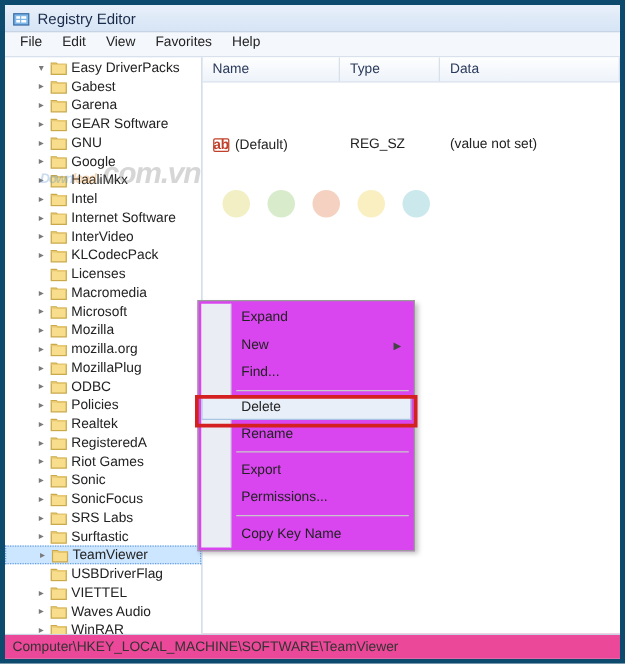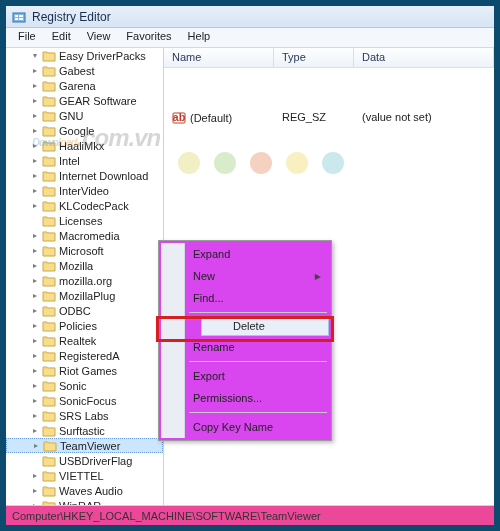--- a/index.html
+++ b/index.html
@@ -1,17 +1,17 @@
 <!DOCTYPE html>
 <html><head>
 <meta charset="utf-8">
 <style>
   * { box-sizing: border-box; margin: 0; padding: 0; font-family: "Segoe UI", Tahoma, sans-serif; font-size: 11px; }
   body { width: 500px; height: 531px; background: #fff; overflow: hidden; position: relative; }
-  .window { width: 100%; height: 100%; display: flex; flex-direction: column; border: 6px solid #0c4a6e; }
+  .window { width: 100%; height: 100%; display: flex; flex-direction: column; border: 4px solid #0c4a6e; }
   .titlebar { height: 22px; background: linear-gradient(#e8f0fa,#d6e4f5); border-bottom: 1px solid #b8c8dc; display: flex; align-items: center; padding: 0 6px; }
   .titlebar-icon { width: 14px; height: 14px; margin-right: 6px; display: inline-flex; align-items: center; justify-content: center; }
   .titlebar-text { color: #1a2b4a; font-size: 12px; }
   .menubar { height: 20px; background: #f4f7fc; border-bottom: 1px solid #d0dae8; display: flex; padding: 0 4px; }
   .menubar span { padding: 2px 8px; color: #222; }
   .columns { flex: 1; display: flex; min-height: 0; }
   .tree-pane { width: 158px; border-right: 1px solid #c8d4e4; overflow: hidden; background: #fff; position: relative; }
   .tree-scroll { position: absolute; inset: 0; overflow-y: auto; overflow-x: hidden; }
   .tree-scroll::-webkit-scrollbar { width: 16px; height: 16px; }
   .tree-scroll::-webkit-scrollbar-track { background: #f0f0f0; border-left: 1px solid #d8d8d8; }
@@ -31,21 +31,21 @@
   .col-data { flex: 1; }
   .list-row { display: flex; padding: 2px 0; }
   .list-row .cell { padding: 1px 8px; color: #222; margin-top: 40px; }
   .value-icon { width: 14px; height: 14px; margin-right: 4px; display: inline-flex; align-items: center; justify-content: center; }
   .statusbar { height: 20px; border-top: 1px solid #c8d4e4; background: #ec4899; display: flex; align-items: center; padding: 0 6px; color: #333; font-size: 11px; }
   .context-menu { position: absolute; left: 158px; top: 240px; width: 174px; background: #d946ef; border: 1px solid #9a9a9a; box-shadow: 2px 2px 4px rgba(0,0,0,0.25); padding: 2px; z-index: 20; }
   .ctx-gutter { position:absolute; left:2px; top:2px; bottom:2px; width:24px; background:#eaedf3; border-right:1px solid #d4d8e2; }
   .ctx-item { position:relative; height: 22px; display: flex; align-items: center; padding-left: 32px; color: #222; }
   .ctx-item.has-sub::after { content: "▶"; position: absolute; right: 8px; font-size: 8px; color: #444; }
   .ctx-sep { height: 1px; margin: 3px 2px 3px 28px; background: #c8c8c8; }
-  .ctx-item.highlight { background: #e8eff8; border: 1px solid #aac4e4; padding-left: 31px; height:20px;margin-left:40px; }
+  .ctx-item.highlight { background: #e8eff8; border: 1px solid #aac4e4; padding-left: 31px; height:20px; }
   .red-box { position: absolute; border: 3px solid #d42020; pointer-events: none; z-index: 30; }
   .watermark { position: absolute; left: 32px; top: 122px; font-size: 26px; font-weight: bold; font-style: italic; color: rgba(60,130,210,0.28); z-index: 5; pointer-events: none; letter-spacing: -1px; }
   .watermark .vn { color: rgba(120,120,120,0.3); font-size: 24px; }
   .dots { position: absolute; left: 178px; top: 152px; display: flex; gap: 14px; z-index: 4; pointer-events:none; }
   .dot { width: 22px; height: 22px; border-radius: 50%; opacity: 0.35; }
 </style>
 </head>
 <body>
 
 <div class="window">
@@ -156,21 +156,21 @@
             <span class="tree-label">Intel</span>
           </div>
           <div class="tree-item">
             <span class="expander">▸</span>
             <span class="folder-icon">
               <svg width="14" height="12" viewBox="0 0 14 12">
                 <path d="M1 2h4l1 1h7v8H1z" fill="#f7dd8c" stroke="#c9a949"></path>
                 <path d="M1 3h12" stroke="#e8c870"></path>
               </svg>
             </span>
-            <span class="tree-label">Internet Download</span>
+            <span class="tree-label">Internet Software</span>
           </div>
           <div class="tree-item">
             <span class="expander">▸</span>
             <span class="folder-icon">
               <svg width="14" height="12" viewBox="0 0 14 12">
                 <path d="M1 2h4l1 1h7v8H1z" fill="#f7dd8c" stroke="#c9a949"></path>
                 <path d="M1 3h12" stroke="#e8c870"></path>
               </svg>
             </span>
             <span class="tree-label">InterVideo</span>

